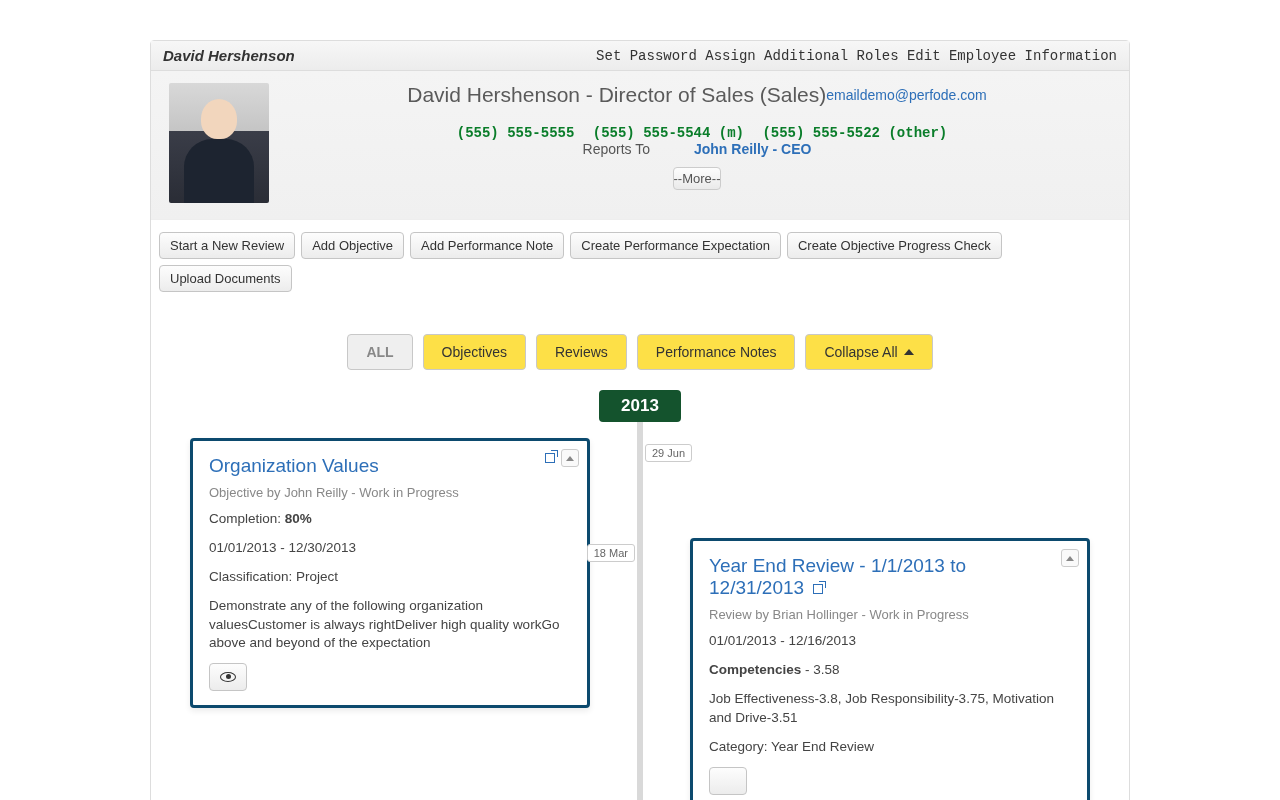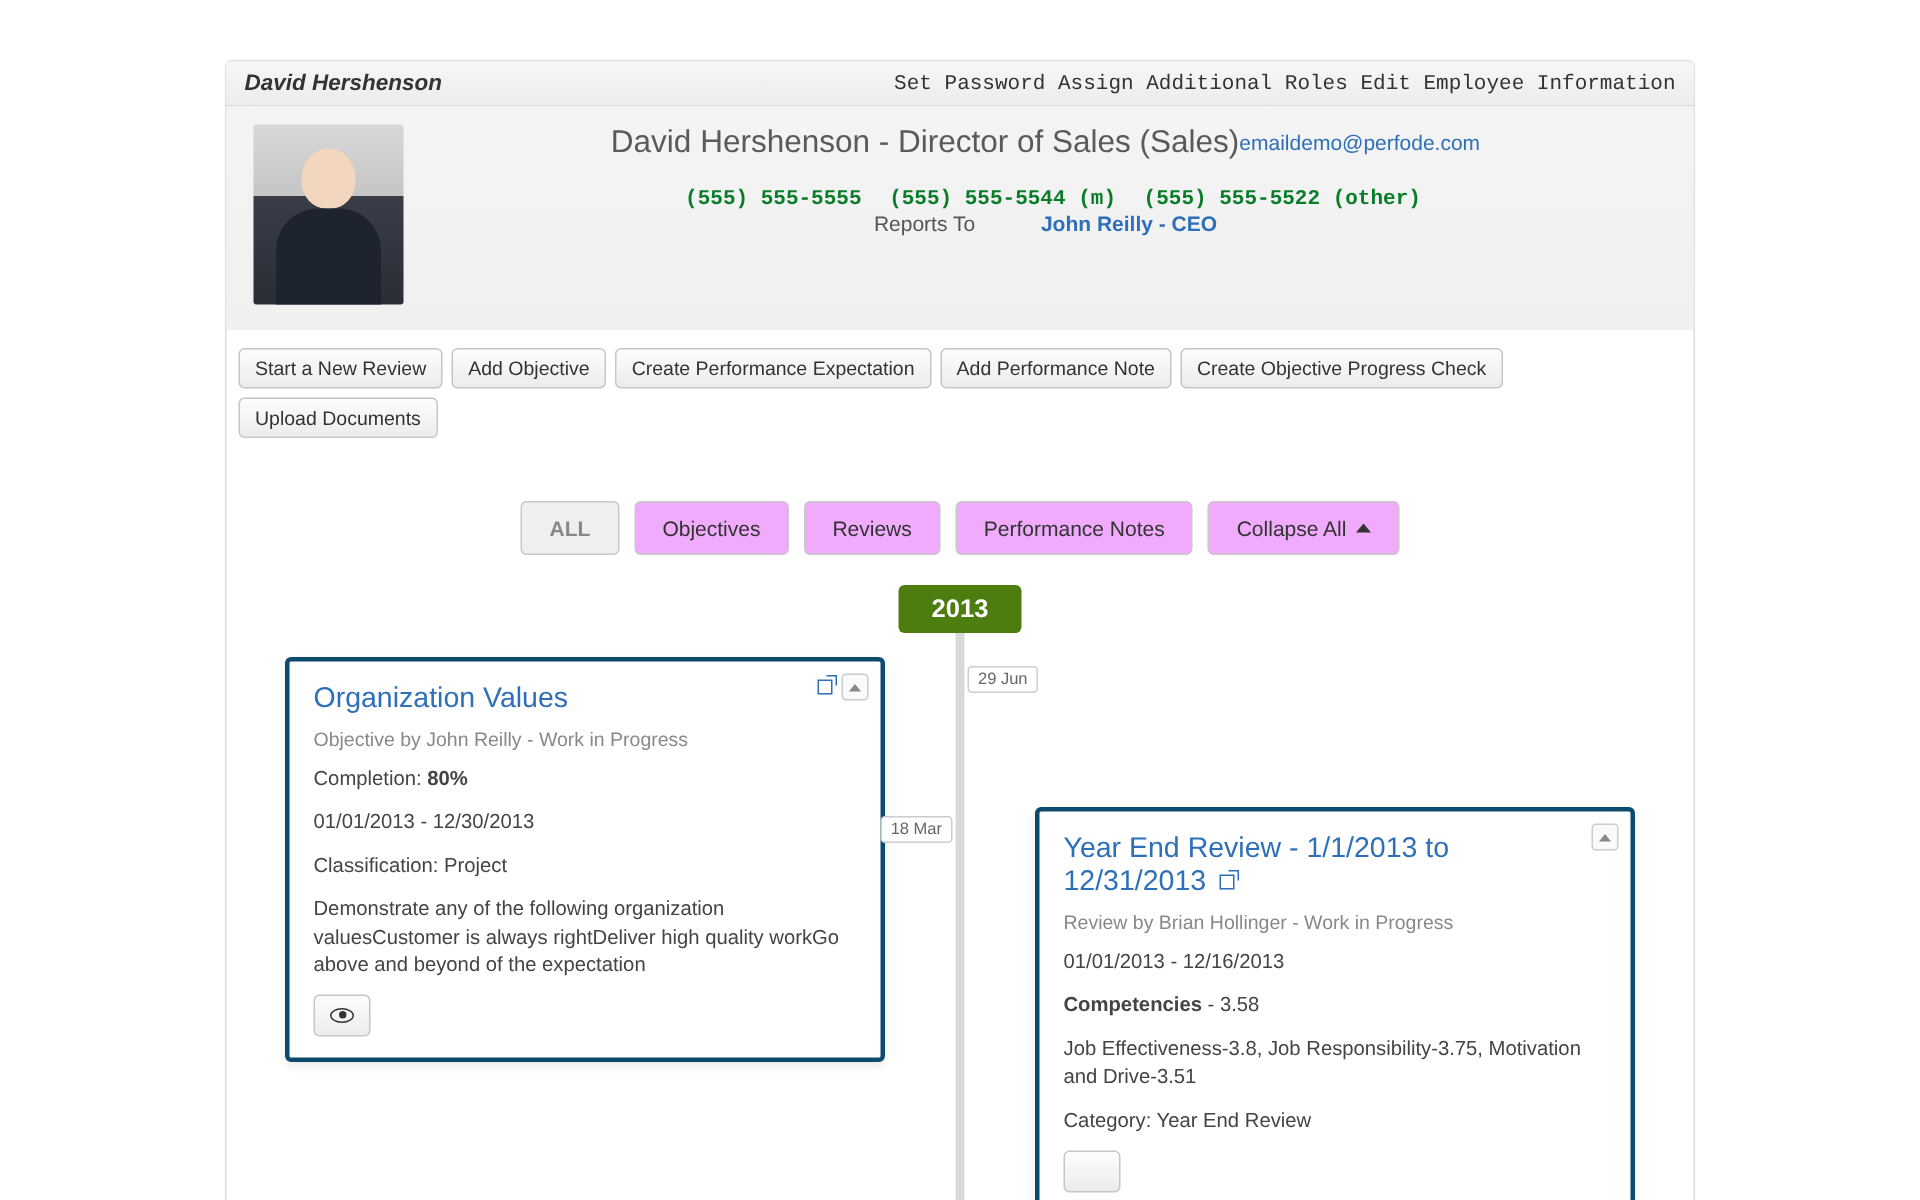--- a/index.html
+++ b/index.html
@@ -18,27 +18,27 @@
   .email { margin-left: auto; color: #2d6fb8; font-size: 14px; }
   .phones-row { text-align: right; margin-top: 18px; font-family: "Courier New", monospace; font-size: 14px; color: #0a7d2a; font-weight: bold; }
   .phones-row span { margin-left: 10px; }
   .reports-row { font-size: 14px; }
   .reports-label { color: #555; margin-right: 40px; }
   .reports-link { color: #2d6fb8; font-weight: bold; }
   .more-btn { margin-top: 10px; background: linear-gradient(#fdfdfd,#eaeaea); border: 1px solid #ccc; border-radius: 4px; text-align: center; padding: 3px 0; font-size: 13px; color: #555; cursor: pointer; }
   .action-buttons { padding: 12px 8px; display: flex; gap: 6px; flex-wrap: wrap; border-top: 1px solid #eee; }
   .btn { background: linear-gradient(#fdfdfd,#ececec); border: 1px solid #c5c5c5; border-radius: 4px; padding: 5px 10px; font-size: 13px; color: #333; cursor: pointer; white-space: nowrap; }
   .filter-row { display: flex; justify-content: center; gap: 10px; padding: 30px 0 20px; }
-  .filter-btn { background: #f0abfc; border: 1px solid #c8c8c8; border-radius: 4px; padding: 9px 18px; font-size: 14px; color: #333; cursor: pointer; min-width: 60px; text-align: center; }
+  .filter-btn { background: #fde047; border: 1px solid #c8c8c8; border-radius: 4px; padding: 9px 18px; font-size: 14px; color: #333; cursor: pointer; min-width: 60px; text-align: center; }
   .filter-btn.active { background: #efefef; color: #888; font-weight: bold; }
   .collapse-btn { display: inline-flex; align-items: center; gap: 6px; }
   .caret-up { width: 0; height: 0; border-left: 5px solid transparent; border-right: 5px solid transparent; border-bottom: 6px solid #333; }
   .timeline { position: relative; padding: 0 0 40px; }
   .timeline-line { position: absolute; left: 50%; top: 0; bottom: 0; width: 6px; margin-left: -3px; background: #d9d9d9; }
-  .year-badge { position: relative; background: #4d7c0f; color: #fff; font-weight: bold; font-size: 17px; padding: 6px 22px; border-radius: 4px; display: table; margin: 0 auto 16px; z-index: 2; }
+  .year-badge { position: relative; background: #14532d; color: #fff; font-weight: bold; font-size: 17px; padding: 6px 22px; border-radius: 4px; display: table; margin: 0 auto 16px; z-index: 2; }
   .tl-row { position: relative; display: flex; margin-bottom: 30px; }
   .tl-side { width: 50%; position: relative; }
   .tl-side.left { padding-right: 50px; display: flex; justify-content: flex-end; }
   .tl-side.right { padding-left: 50px; }
   .date-flag { position: absolute; top: 6px; background: #fff; border: 1px solid #ccc; border-radius: 3px; padding: 2px 6px; font-size: 11px; color: #666; z-index: 2; white-space: nowrap; }
   .tl-side.left + .date-flag-holder .date-flag,
   .flag-left { left: calc(50% + 5px); }
   .flag-right { right: calc(50% + 5px); margin-left: 30px; }
   .card { background: #fff; border: 3px solid #0c4a6e; border-radius: 4px; padding: 14px 16px; width: 400px; box-shadow: 0 3px 6px rgba(0,0,0,0.08); position: relative; }
   .card-expand { position: absolute; top: 8px; right: 8px; width: 18px; height: 18px; border: 1px solid #ccc; border-radius: 3px; display: flex; align-items: center; justify-content: center; cursor: pointer; background: #fafafa; }
@@ -77,28 +77,29 @@
       </div>
       <div class="phones-row">
         <span>(555) 555-5555</span>
         <span>(555) 555-5544 (m)</span>
         <span>(555) 555-5522 (other)</span>
       </div>
       <div class="reports-row">
         <span class="reports-label">Reports To</span>
         <a class="reports-link">John Reilly - CEO</a>
       </div>
+      <div class="more-btn">--More--</div>
     </div>
   </div>
 
   <div class="action-buttons">
     <button class="btn">Start a New Review</button>
     <button class="btn">Add Objective</button>
+    <button class="btn">Add Performance Note</button>
     <button class="btn">Create Performance Expectation</button>
-    <button class="btn">Add Performance Note</button>
     <button class="btn">Create Objective Progress Check</button>
     <button class="btn">Upload Documents</button>
   </div>
 
   <div class="filter-row">
     <button class="filter-btn active">ALL</button>
     <button class="filter-btn">Objectives</button>
     <button class="filter-btn">Reviews</button>
     <button class="filter-btn">Performance Notes</button>
     <button class="filter-btn collapse-btn">

